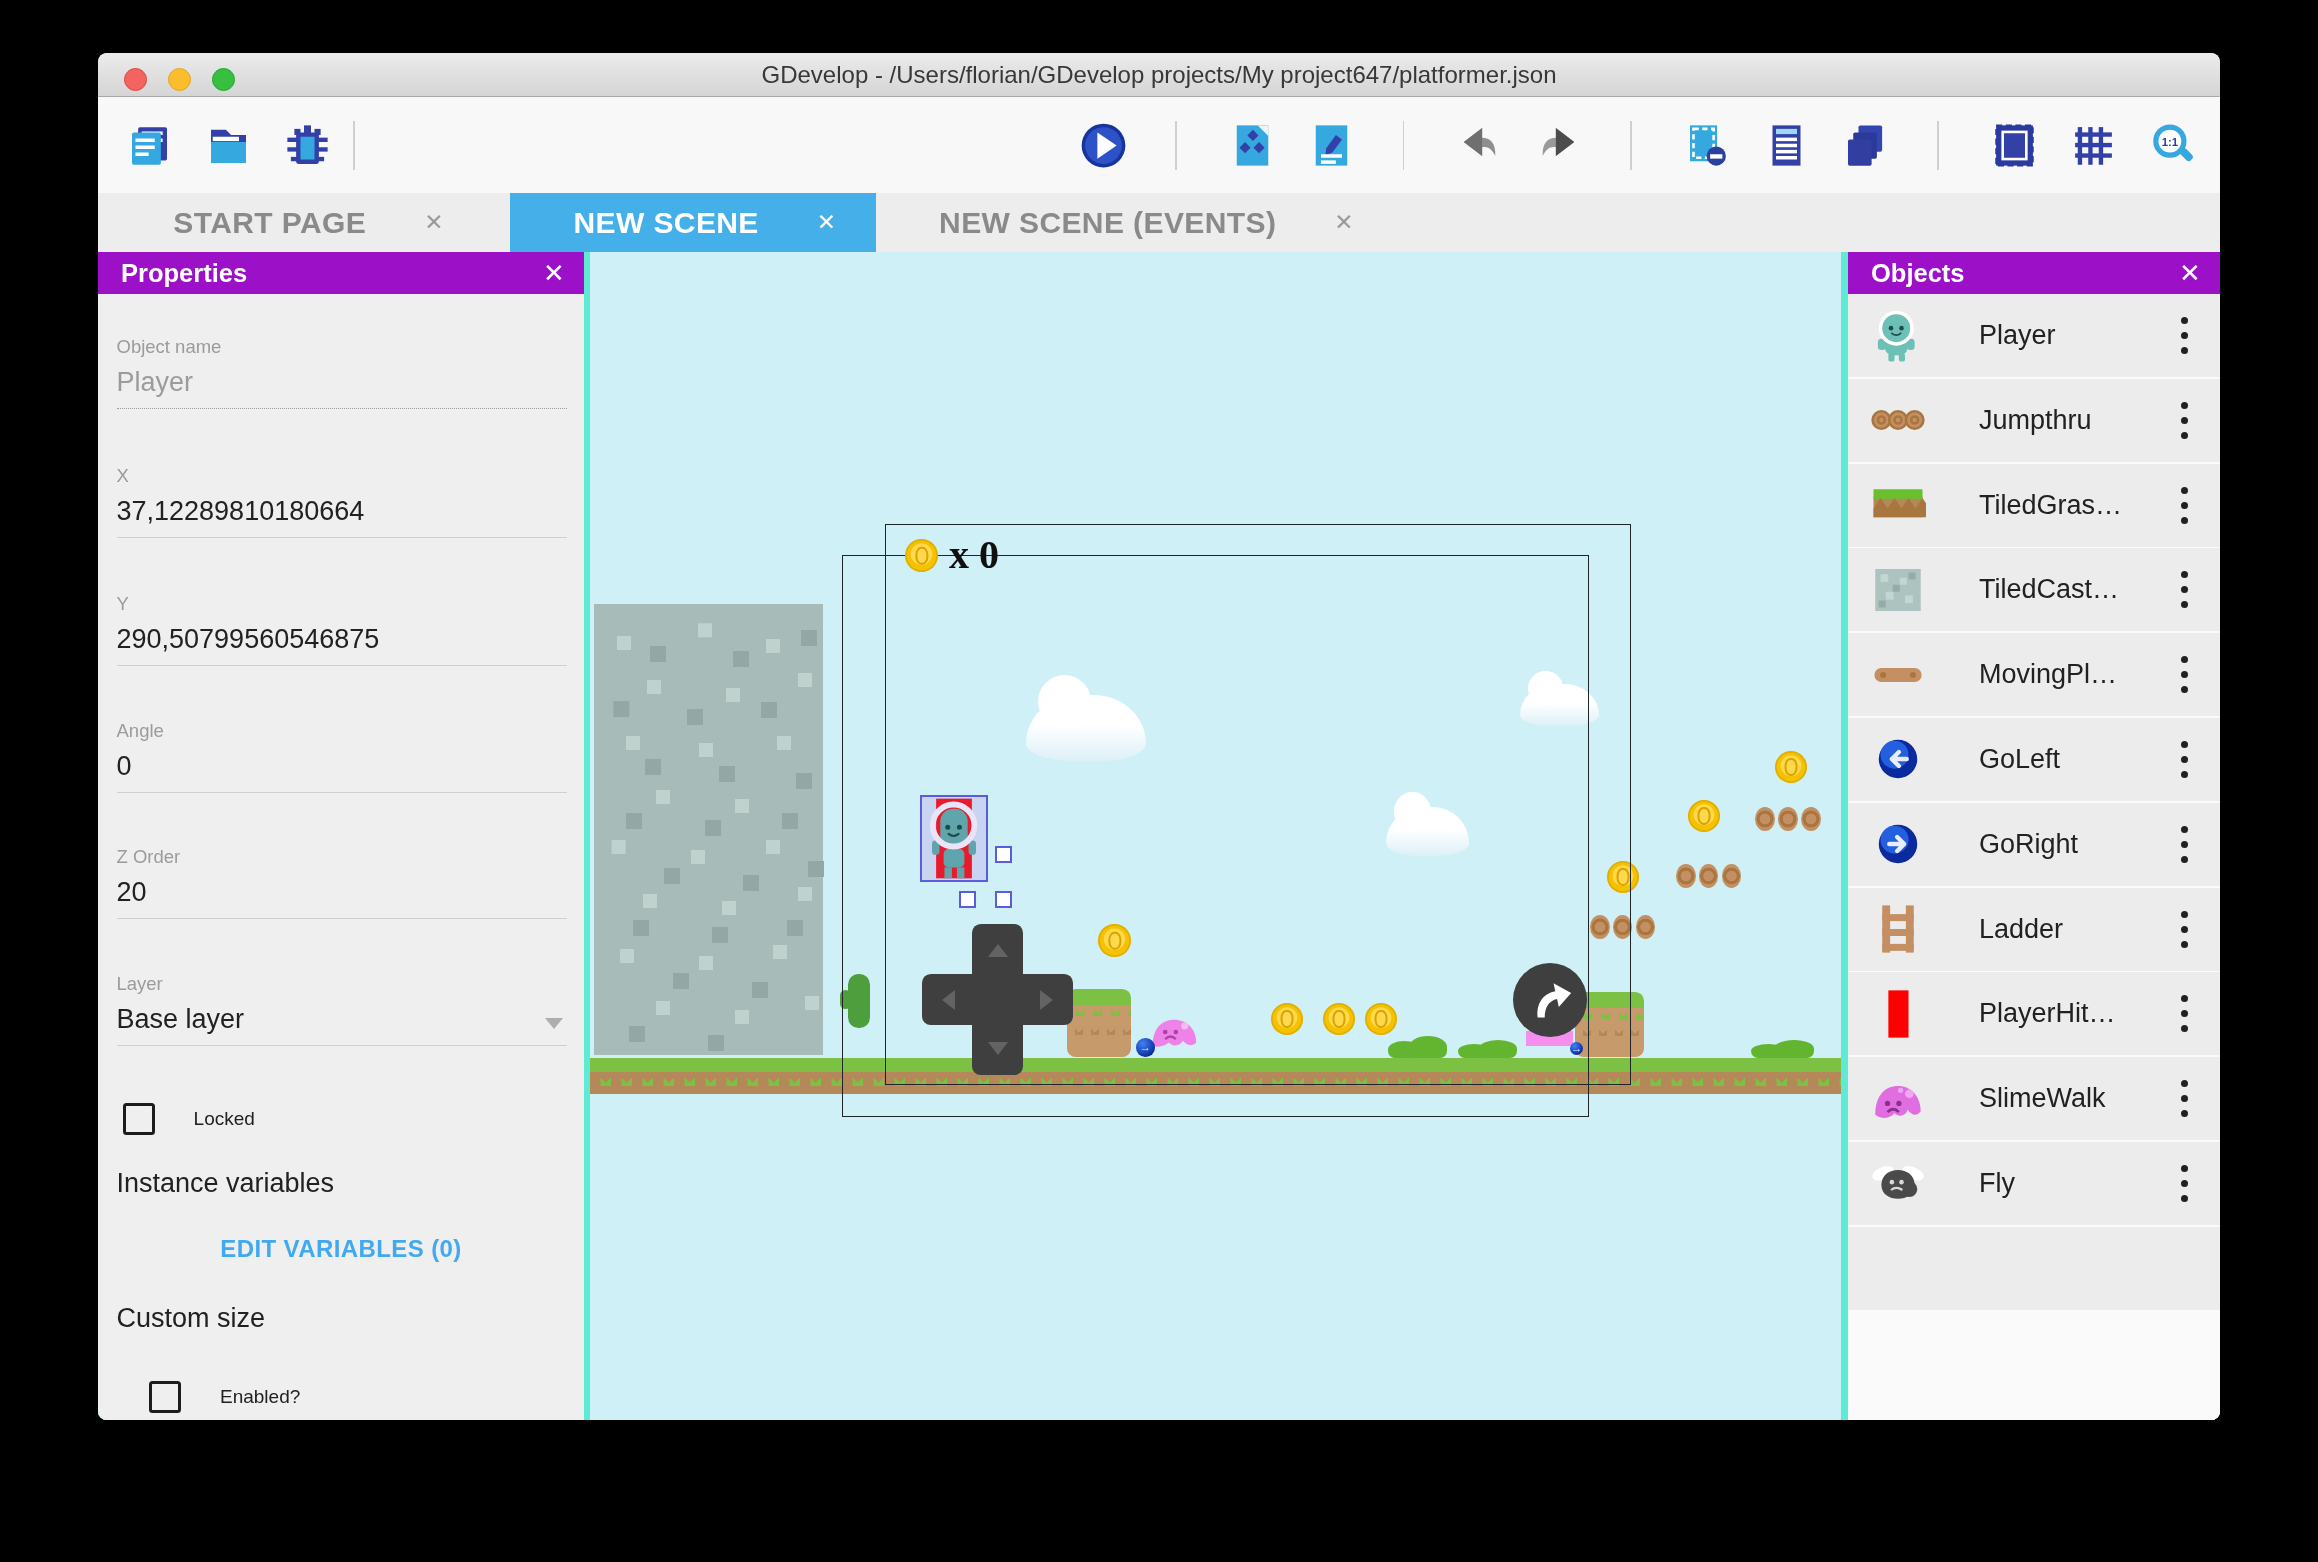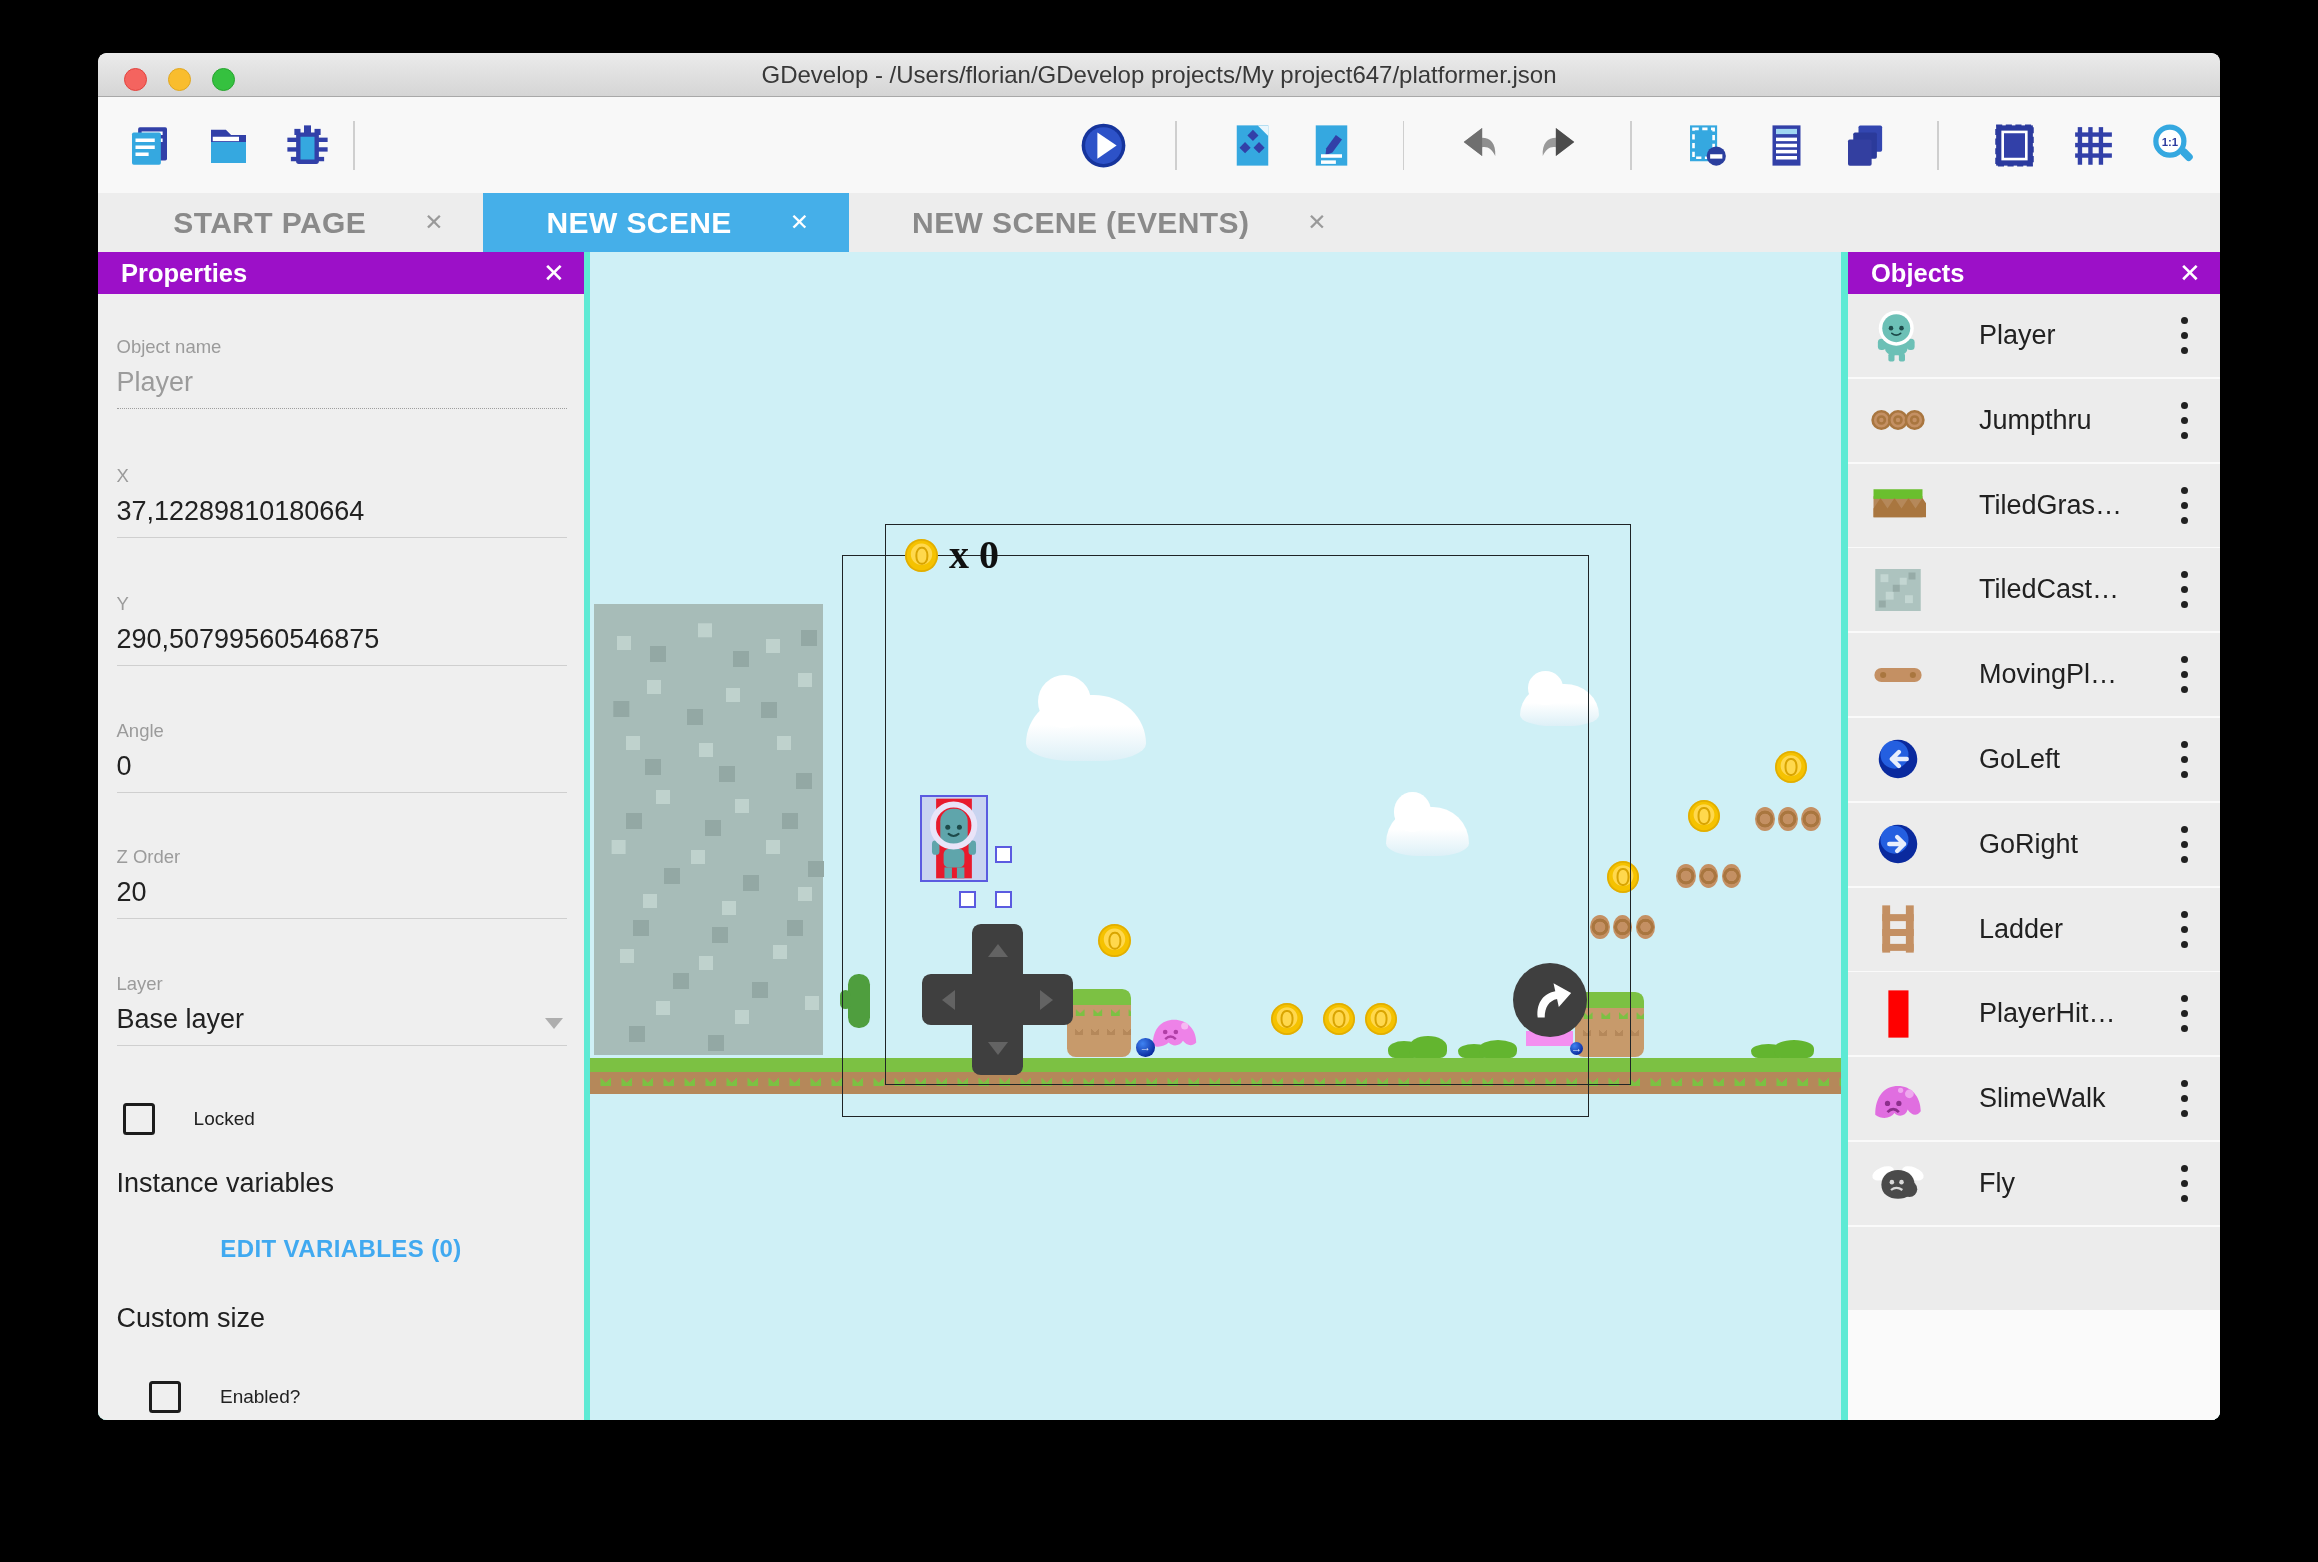--- a/index.html
+++ b/index.html
@@ -32,21 +32,21 @@
   .tdivider { width:1.8px; height:49px; background:#cfcfcf; margin:0 21px; }
   .tspacer { flex:1; }
 
   
   .tabbar { position:absolute; left:0; top:140px; right:0; height:59px; background:#ededed;
             display:flex; padding-left:12.3px; }
   .tab { height:59px; display:flex; align-items:center; cursor:pointer; }
   .tab .tlabel { font-size:30px; font-weight:bold; letter-spacing:0.4px; color:#8a8a8a; text-align:center; }
   .tab .tclose { font-size:23px; color:#9a9a9a; margin-left:58px; }
   .tab { padding:0 40px 0 63px; }
-  .tab.active { background:#45afe9; }
+  .tab.active { background:#45afe9;margin-left:27px; }
   .tab.active .tlabel, .tab.active .tclose { color:#fff; }
 
   
   .main { position:absolute; left:0; top:199px; right:0; bottom:0; background:#5eead4; }
 
   
   .phead { position:absolute; left:0; top:0; right:0; height:42px; background:#9c10c8;
            display:flex; align-items:center; justify-content:space-between; padding:0 19.3px 0 23px; }
   .phead .ptitle { color:#fff; font-size:25.5px; font-weight:bold; }
   .phead .pclose { color:#fff; font-size:26px; cursor:pointer; }

